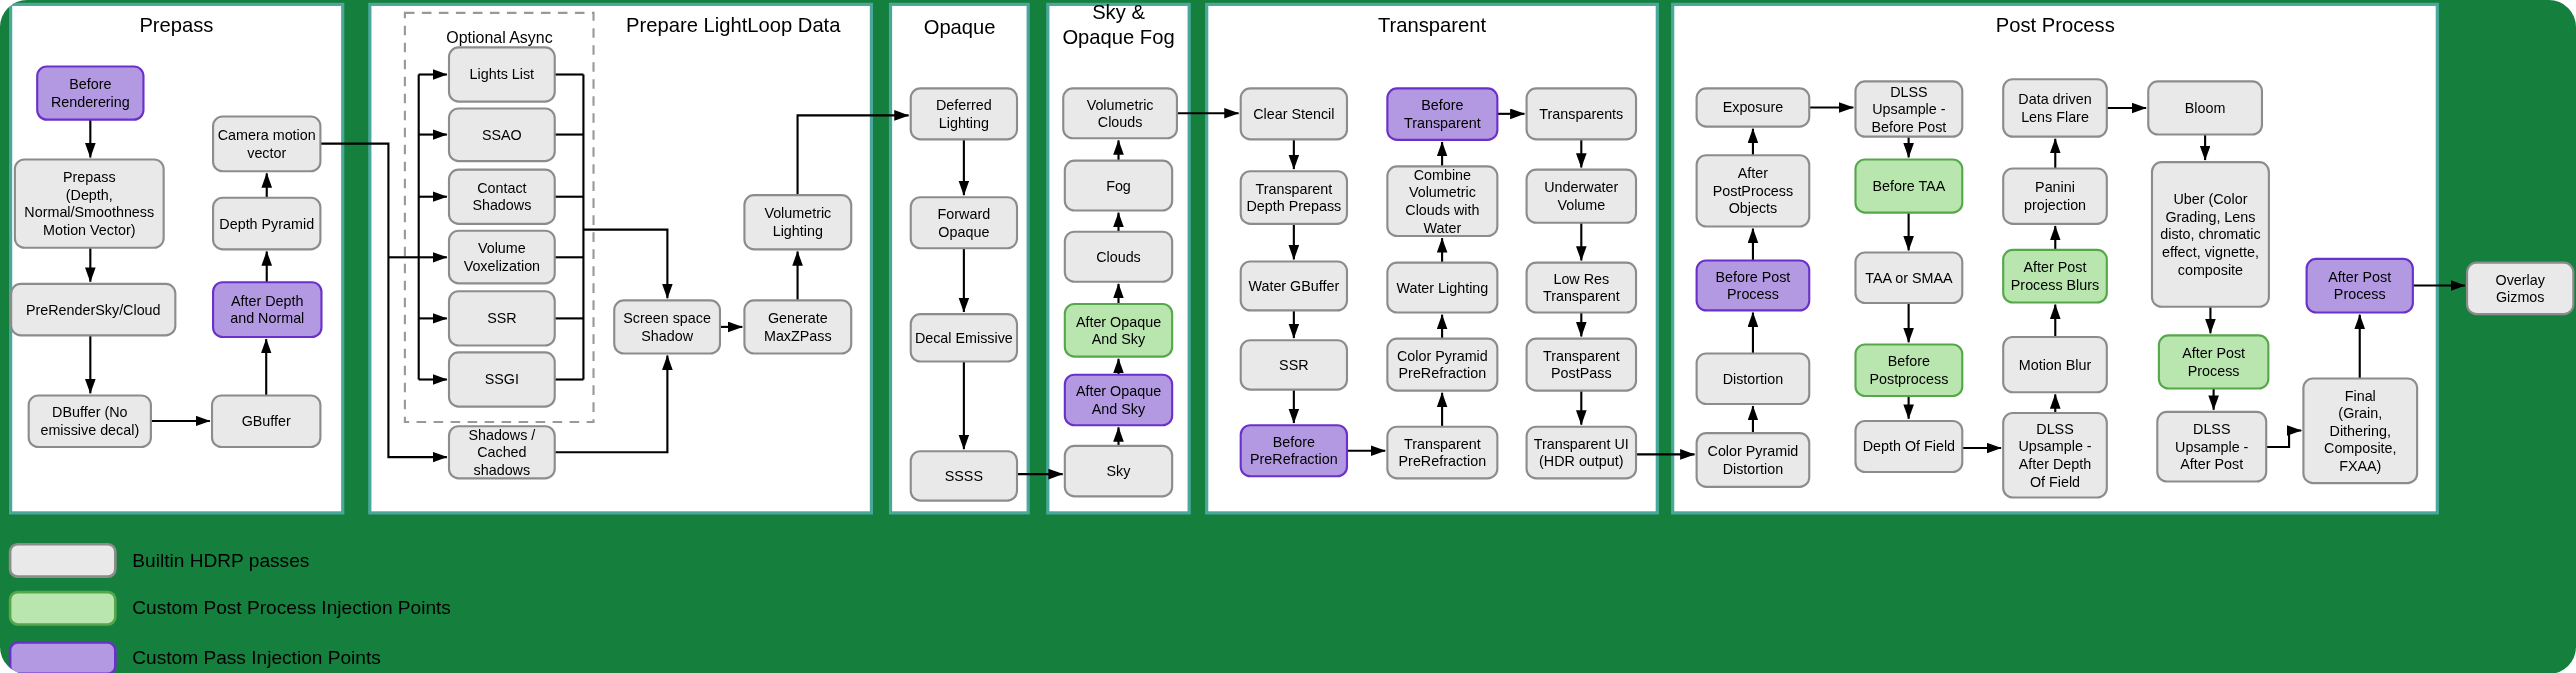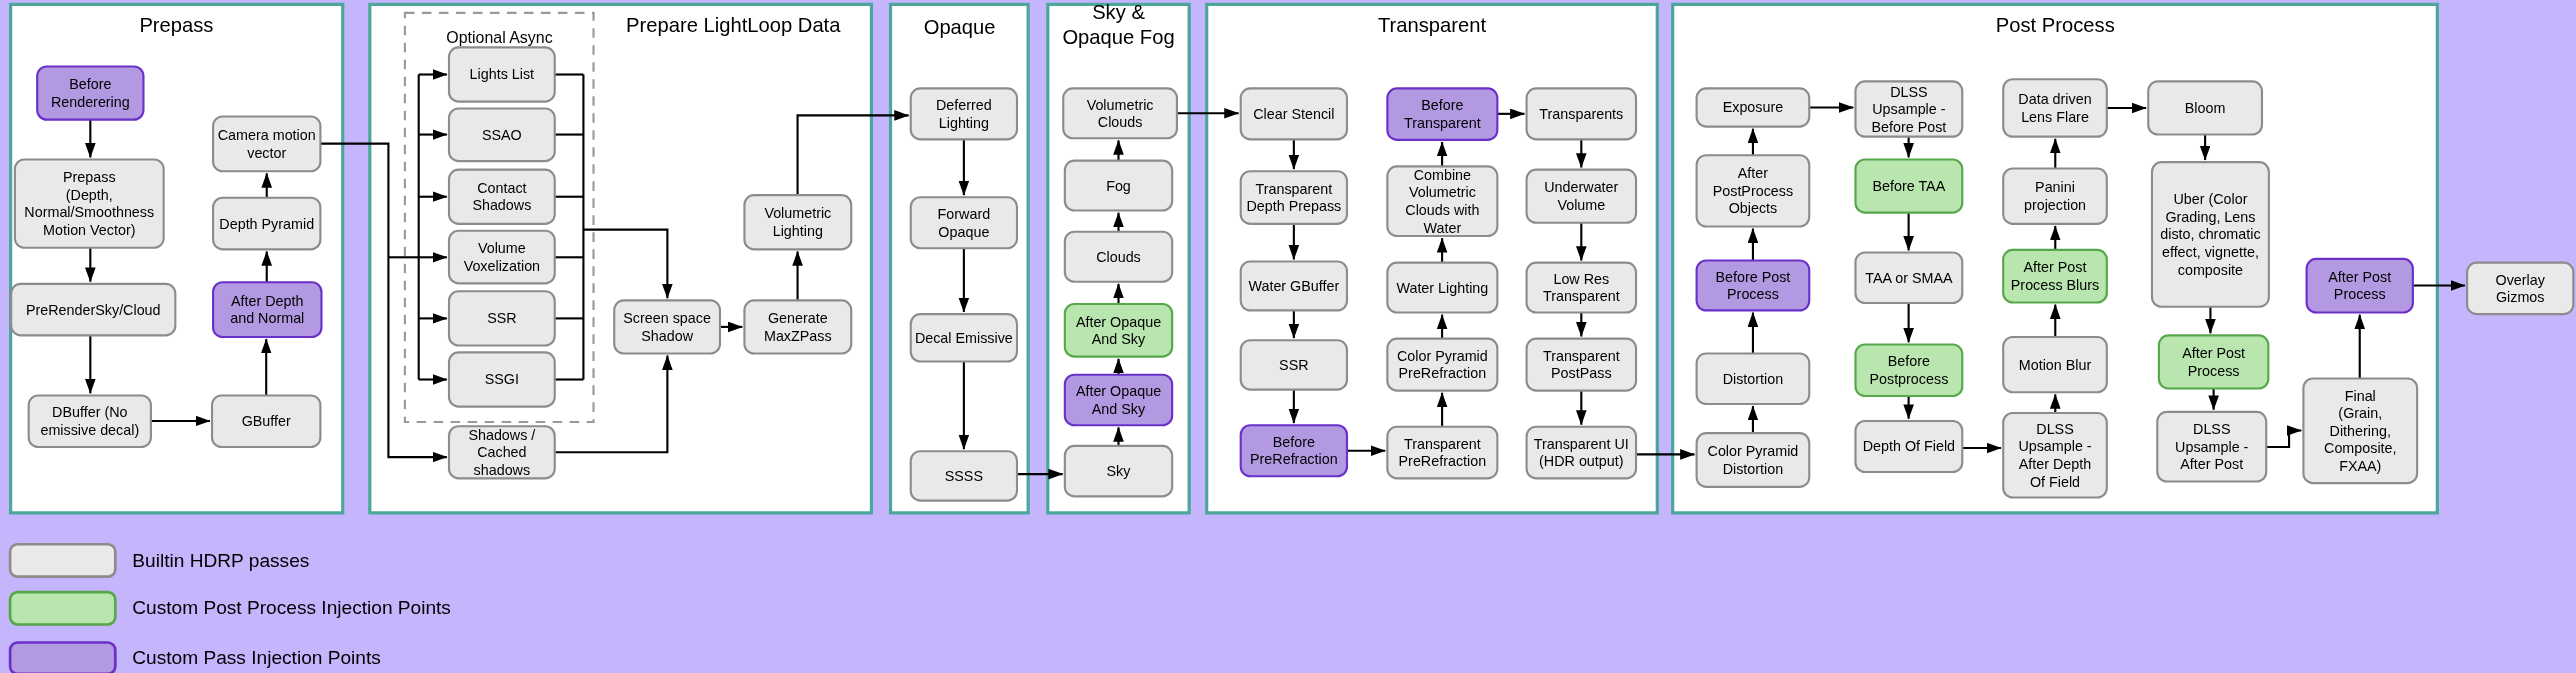--- a/index.html
+++ b/index.html
@@ -1,17 +1,17 @@
 <!DOCTYPE html>
 <html style="font-size:8.5px"><head>
 <meta charset="utf-8">
 <style>
   html,body{margin:0;padding:0;background:#ffffff;}
   body{font-family:"Liberation Sans", sans-serif;}
-  .stage{position:relative;width:2576px;height:674px;background:#c4b5fd;overflow:hidden;}
+  .stage{position:relative;width:2576px;height:674px;background:#15803d;overflow:hidden;border-radius:27px;}
   svg{display:block;}
   text{font-family:"Liberation Sans", sans-serif;}
 </style>
 </head>
 <body>
 
 <div class="stage">
   <svg id="diagram" width="2576" height="674" viewBox="0 0 4848 1268" xmlns="http://www.w3.org/2000/svg">
     <defs>
       <marker id="arrowhead" markerUnits="userSpaceOnUse" markerWidth="30" markerHeight="22" refX="27" refY="10" orient="auto">

